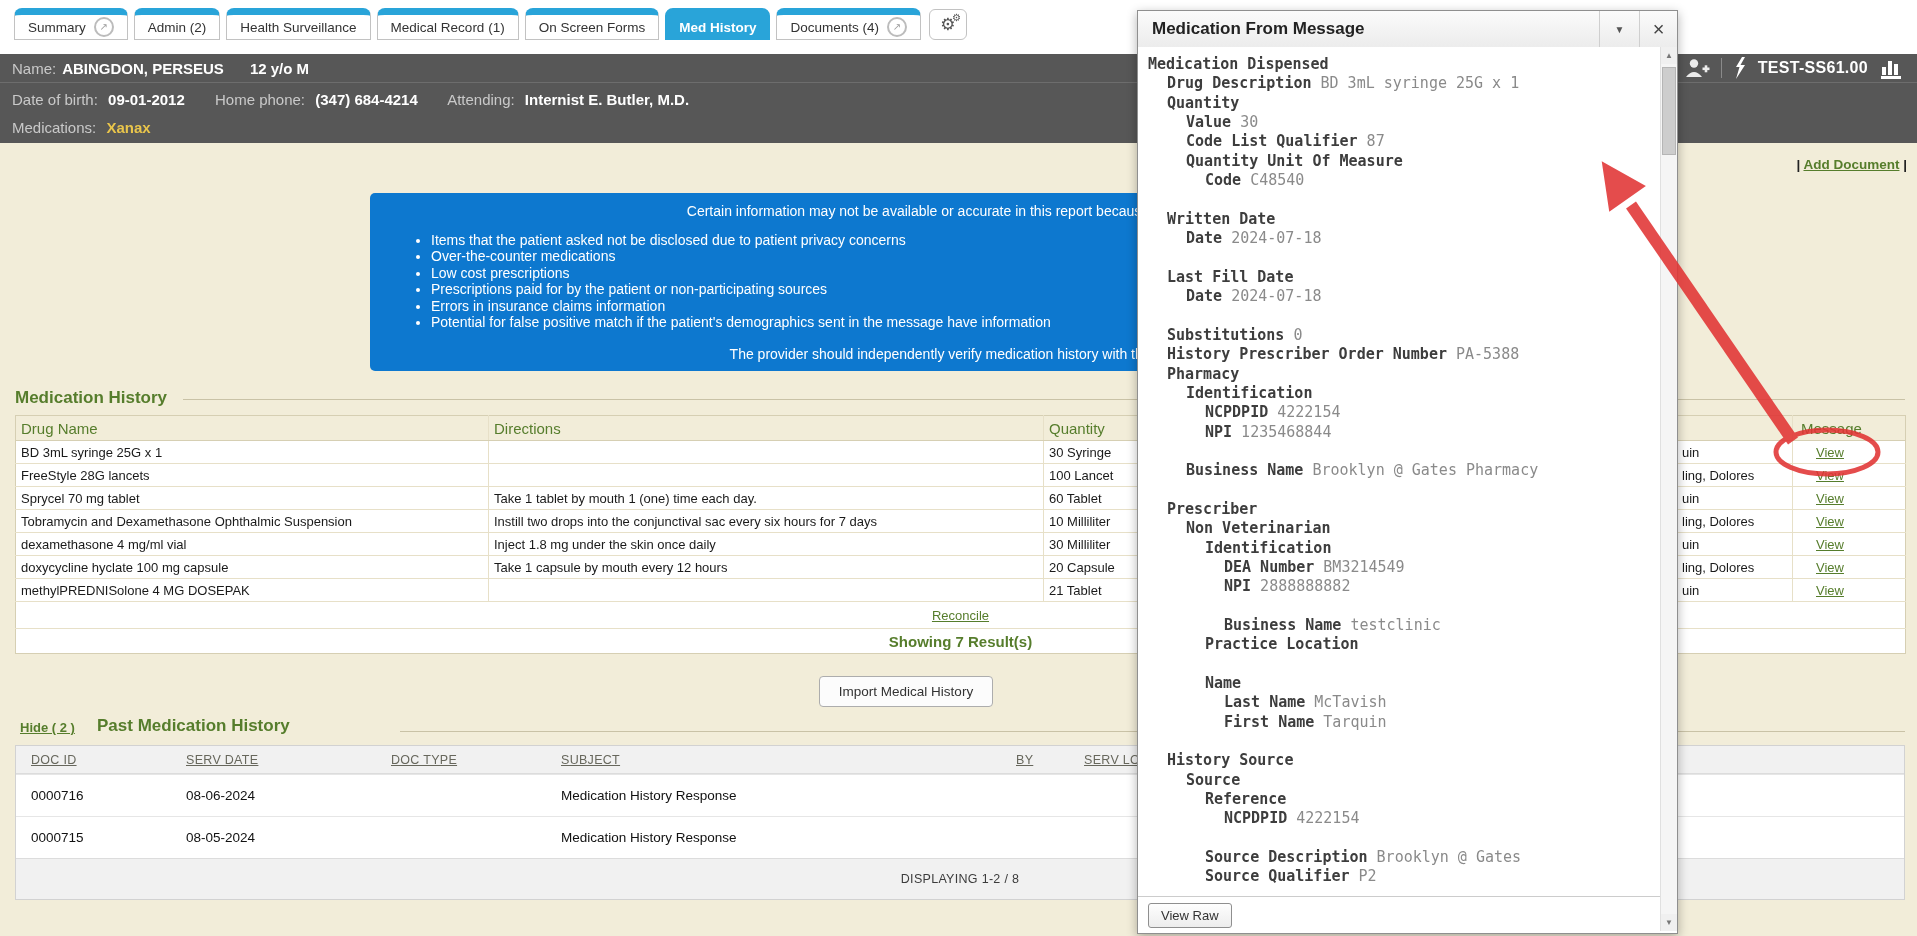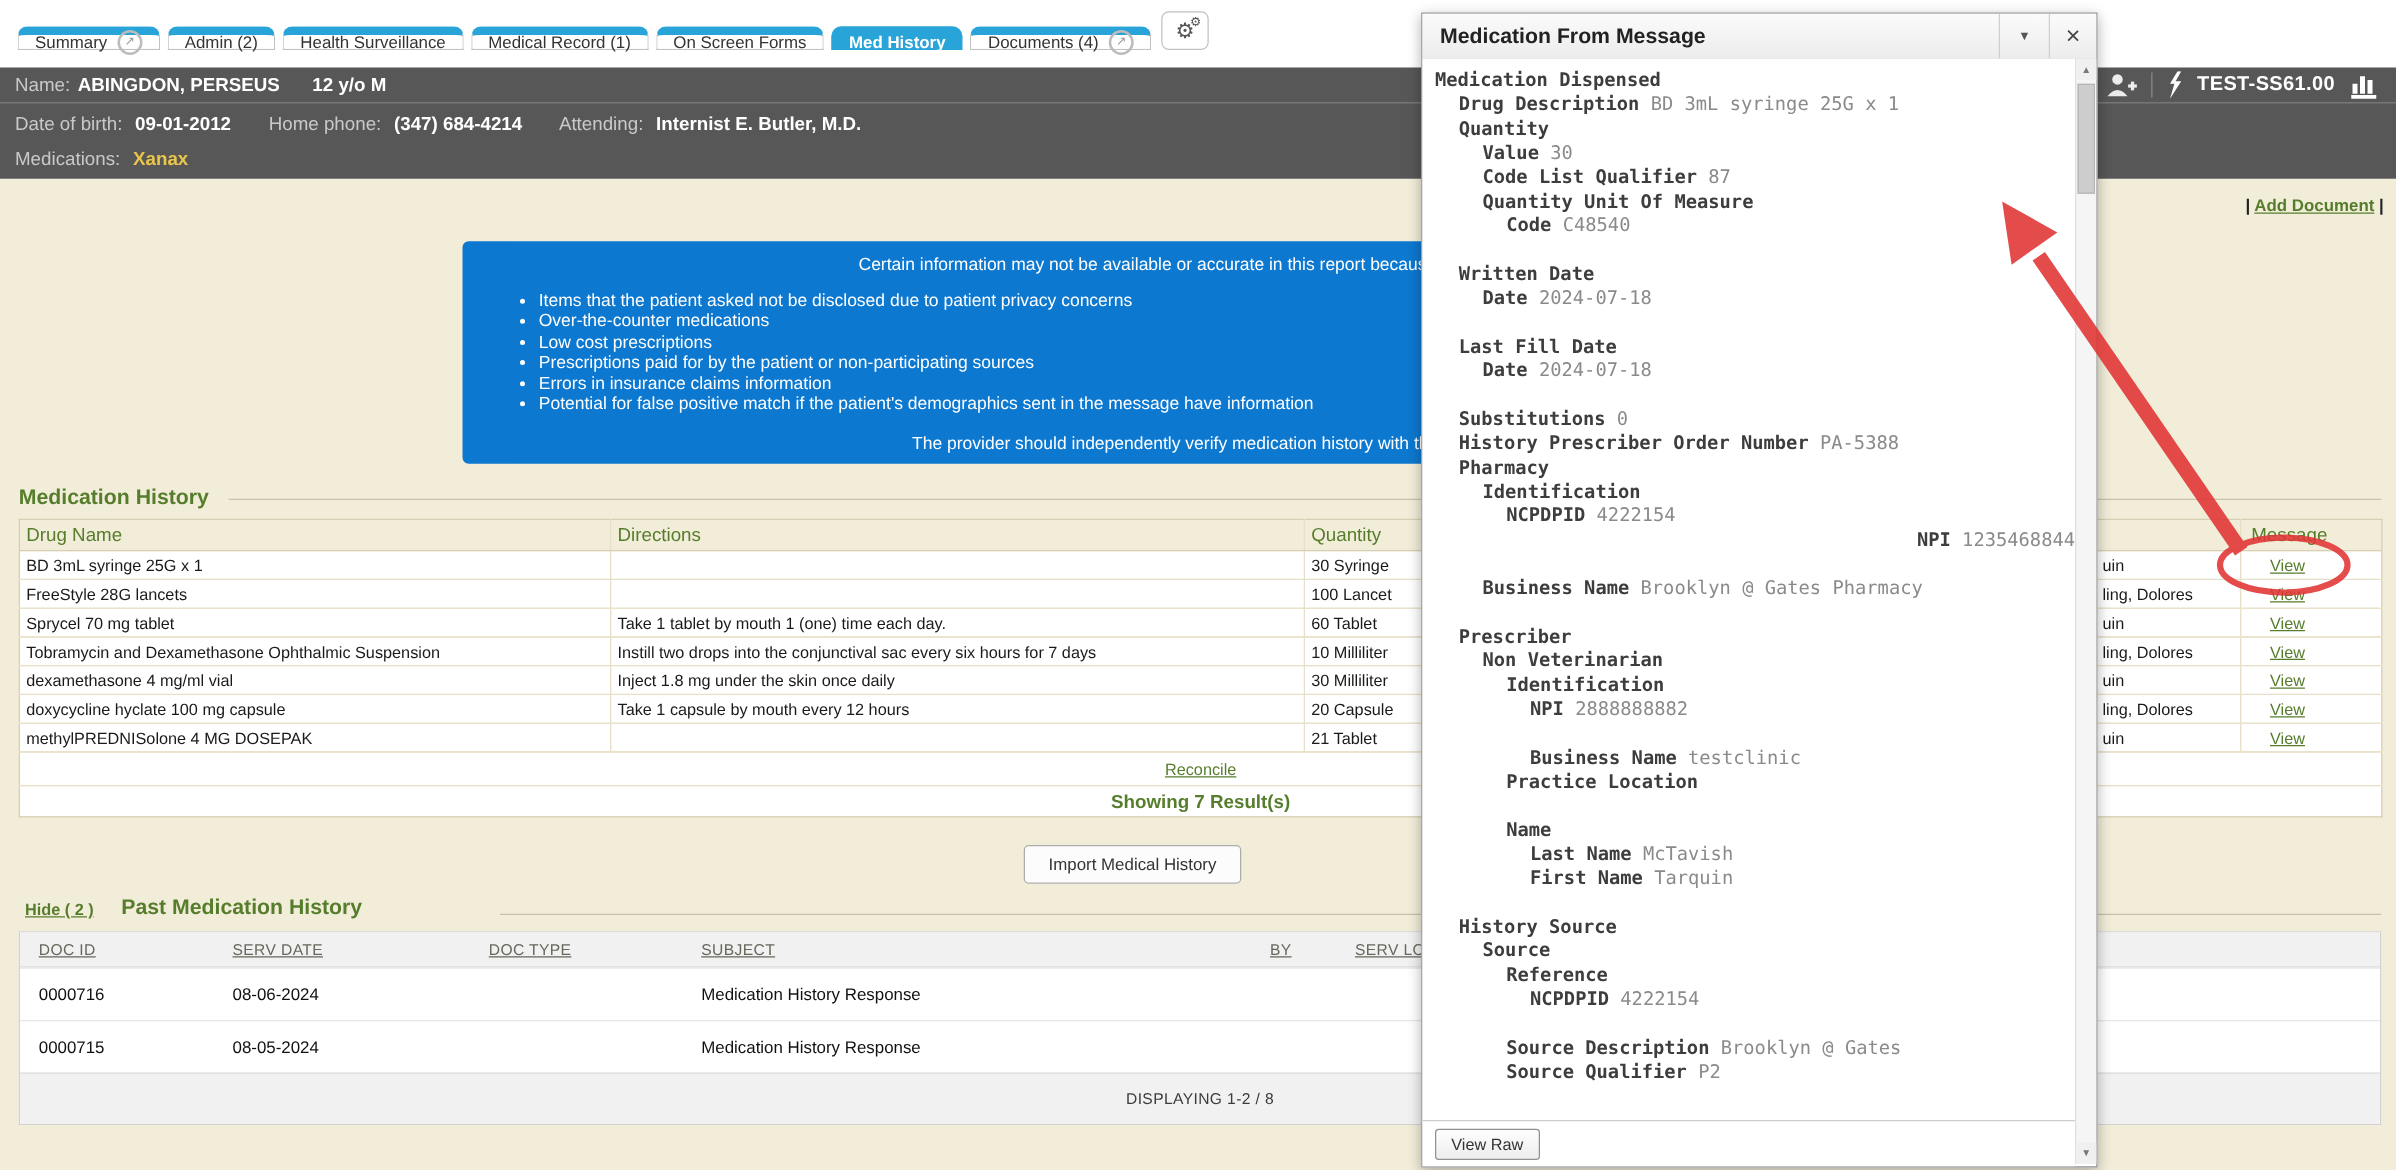--- a/index.html
+++ b/index.html
@@ -2,21 +2,21 @@
 <html><head>
 <meta charset="utf-8">
 <style>
   html,body{margin:0;padding:0;background:#ffffff;}
   #stage{position:relative;width:1917px;height:936px;overflow:hidden;background:#ffffff;
          font-family:"Liberation Sans",sans-serif;}
   
   .content-bg{position:absolute;left:0;top:143px;width:1917px;height:793px;background:#f2edd9;}
   
   .tab-bar{position:absolute;left:14px;top:8px;height:32px;display:flex;gap:6px;align-items:flex-end;}
-  .tab{box-sizing:border-box;height:19px;display:flex;align-items:center;padding:0 13px;
+  .tab{box-sizing:border-box;height:32px;display:flex;align-items:center;padding:0 13px;
        background:#ffffff;border:1px solid #c2c2c2;border-top:7px solid #29a4d9;
        border-radius:8px 8px 0 0;font-size:13.5px;color:#333;cursor:pointer;white-space:nowrap;}
   .tab.active{background:#29a4d9;border-color:#29a4d9;color:#fff;font-weight:bold;}
   .tab-ext-icon{display:inline-flex;width:16px;height:16px;border:2px solid #bcbcbc;border-radius:50%;
        color:#9b9b9b;font-size:10px;line-height:1;align-items:center;justify-content:center;margin-left:8px;}
   .gear-btn{box-sizing:border-box;height:31px;width:38px;margin-left:2px;background:#fff;
        border:1px solid #c2c2c2;border-radius:6px;display:flex;align-items:center;justify-content:center;
        font-size:17px;color:#555;cursor:pointer;position:relative;}
   .gear-btn .gear2{position:absolute;right:5px;top:2px;font-size:10px;color:#555;}
   
@@ -345,27 +345,28 @@
         <div class="pl" style="padding-left: 38px;"><span class="lbl">Date</span><span class="val"> 2024-07-18</span></div>
         <div class="pl" style="padding-left: 0px;">&nbsp;</div>
         <div class="pl" style="padding-left: 19px;"><span class="lbl">Last Fill Date</span></div>
         <div class="pl" style="padding-left: 38px;"><span class="lbl">Date</span><span class="val"> 2024-07-18</span></div>
         <div class="pl" style="padding-left: 0px;">&nbsp;</div>
         <div class="pl" style="padding-left: 19px;"><span class="lbl">Substitutions</span><span class="val"> 0</span></div>
         <div class="pl" style="padding-left: 19px;"><span class="lbl">History Prescriber Order Number</span><span class="val"> PA-5388</span></div>
         <div class="pl" style="padding-left: 19px;"><span class="lbl">Pharmacy</span></div>
         <div class="pl" style="padding-left: 38px;"><span class="lbl">Identification</span></div>
         <div class="pl" style="padding-left: 57px;"><span class="lbl">NCPDPID</span><span class="val"> 4222154</span></div>
-        <div class="pl" style="padding-left: 57px; text-align: right;"><span class="lbl">NPI</span><span class="val"> 1235468844</span></div>
+        <div class="pl" style="padding-left: 57px;"><span class="lbl">NPI</span><span class="val"> 1235468844</span></div>
         <div class="pl" style="padding-left: 0px;">&nbsp;</div>
         <div class="pl" style="padding-left: 38px;"><span class="lbl">Business Name</span><span class="val"> Brooklyn @ Gates Pharmacy</span></div>
         <div class="pl" style="padding-left: 0px;">&nbsp;</div>
         <div class="pl" style="padding-left: 19px;"><span class="lbl">Prescriber</span></div>
         <div class="pl" style="padding-left: 38px;"><span class="lbl">Non Veterinarian</span></div>
         <div class="pl" style="padding-left: 57px;"><span class="lbl">Identification</span></div>
+        <div class="pl" style="padding-left: 76px;"><span class="lbl">DEA Number</span><span class="val"> BM3214549</span></div>
         <div class="pl" style="padding-left: 76px;"><span class="lbl">NPI</span><span class="val"> 2888888882</span></div>
         <div class="pl" style="padding-left: 0px;">&nbsp;</div>
         <div class="pl" style="padding-left: 76px;"><span class="lbl">Business Name</span><span class="val"> testclinic</span></div>
         <div class="pl" style="padding-left: 57px;"><span class="lbl">Practice Location</span></div>
         <div class="pl" style="padding-left: 0px;">&nbsp;</div>
         <div class="pl" style="padding-left: 57px;"><span class="lbl">Name</span></div>
         <div class="pl" style="padding-left: 76px;"><span class="lbl">Last Name</span><span class="val"> McTavish</span></div>
         <div class="pl" style="padding-left: 76px;"><span class="lbl">First Name</span><span class="val"> Tarquin</span></div>
         <div class="pl" style="padding-left: 0px;">&nbsp;</div>
         <div class="pl" style="padding-left: 19px;"><span class="lbl">History Source</span></div>

